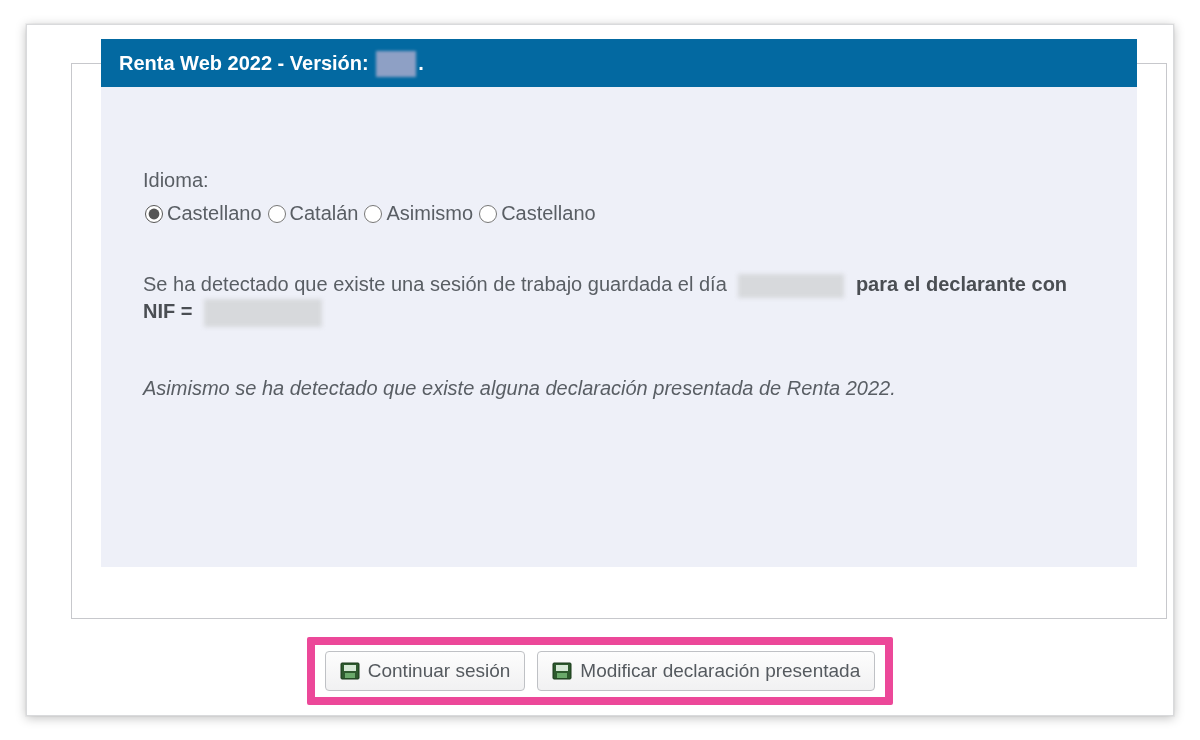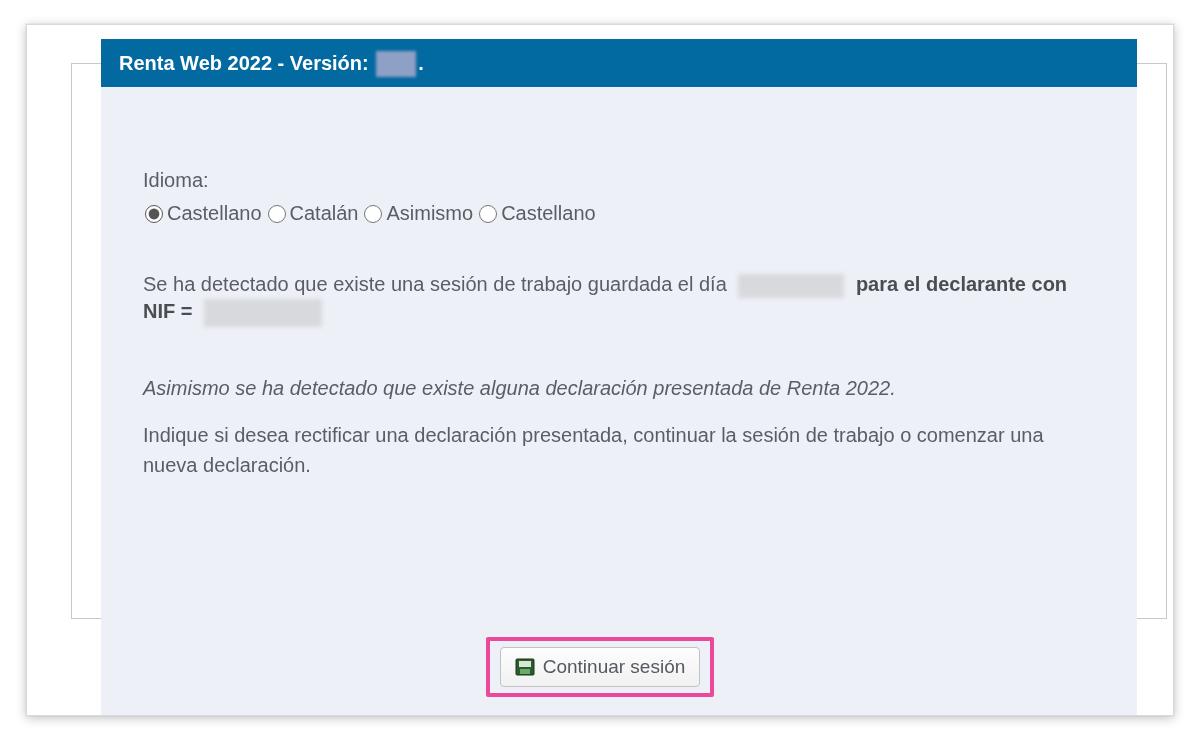--- a/index.html
+++ b/index.html
@@ -42,21 +42,21 @@
     position: absolute;
     top: 38px; left: 44px;
     width: 1096px; height: 556px;
     border: 1px solid #c7c8cc;
     background: #fff;
     z-index: 1;
   }
   .panel {
     position: absolute;
     top: 62px; left: 74px;
-    width: 1036px; height: 628px;
+    width: 1036px; height: 480px;
     background: #eef0f8;
     z-index: 2;
     padding: 80px 42px 20px 42px;
     font-size: 20px;
     line-height: 1.35;
     color: #595e64;
   }
   .lang-label { margin-bottom: 6px; }
   .lang-options {
     display: flex;
@@ -89,21 +89,21 @@
   .msg3 { margin-top: 18px; line-height: 1.5; }
 
   .button-row {
     position: absolute;
     left: 0; right: 0; top: 612px;
     display: flex;
     justify-content: center;
     z-index: 4;
   }
   .highlight-box {
-    border: 4px solid #ec4899;
+    border: 8px solid #ec4899;
     padding: 6px 10px;
     display: flex;
     gap: 12px;
     border-radius: 2px;
   }
   .btn {
     display: inline-flex;
     align-items: center;
     gap: 8px;
     height: 40px;
@@ -150,31 +150,40 @@
         <input type="radio" name="lang" style="">
         <span>Castellano</span>
       </label>
     </div>
 
     <div class="msg1">
       <span>Se ha detectado que existe una sesión de trabajo guardada el día </span><span class="redact date"></span><b><span> para el declarante con NIF = </span></b><span class="redact nif"></span>
     </div>
 
     <div class="msg2">Asimismo se ha detectado que existe alguna declaración presentada de Renta 2022.</div>
-    <div class="msg3">Indique si desea rectificar una declaración presentada, continuar la sesión de trabajo o comenzar una nueva declaración.</div>
   </div>
 
   <div class="button-row">
     <div class="highlight-box">
       <button class="btn">
         <span class="ico">
           <svg viewBox="0 0 20 18" width="20" height="18">
             <rect x="1" y="1" width="18" height="16" rx="1" fill="#2e5a2e" stroke="#183818"></rect>
             <rect x="4" y="3" width="12" height="6" fill="#d6e8d6"></rect>
             <rect x="5" y="11" width="10" height="5" fill="#6aa96a"></rect>
           </svg>
         </span>
         <span>Continuar sesión</span>
       </button>
+      <button class="btn">
+        <span class="ico">
+          <svg viewBox="0 0 20 18" width="20" height="18">
+            <rect x="1" y="1" width="18" height="16" rx="1" fill="#2e5a2e" stroke="#183818"></rect>
+            <rect x="4" y="3" width="12" height="6" fill="#d6e8d6"></rect>
+            <rect x="5" y="11" width="10" height="5" fill="#6aa96a"></rect>
+          </svg>
+        </span>
+        <span>Modificar declaración presentada</span>
+      </button>
     </div>
   </div>
 
 </div>
 
 </body></html>

